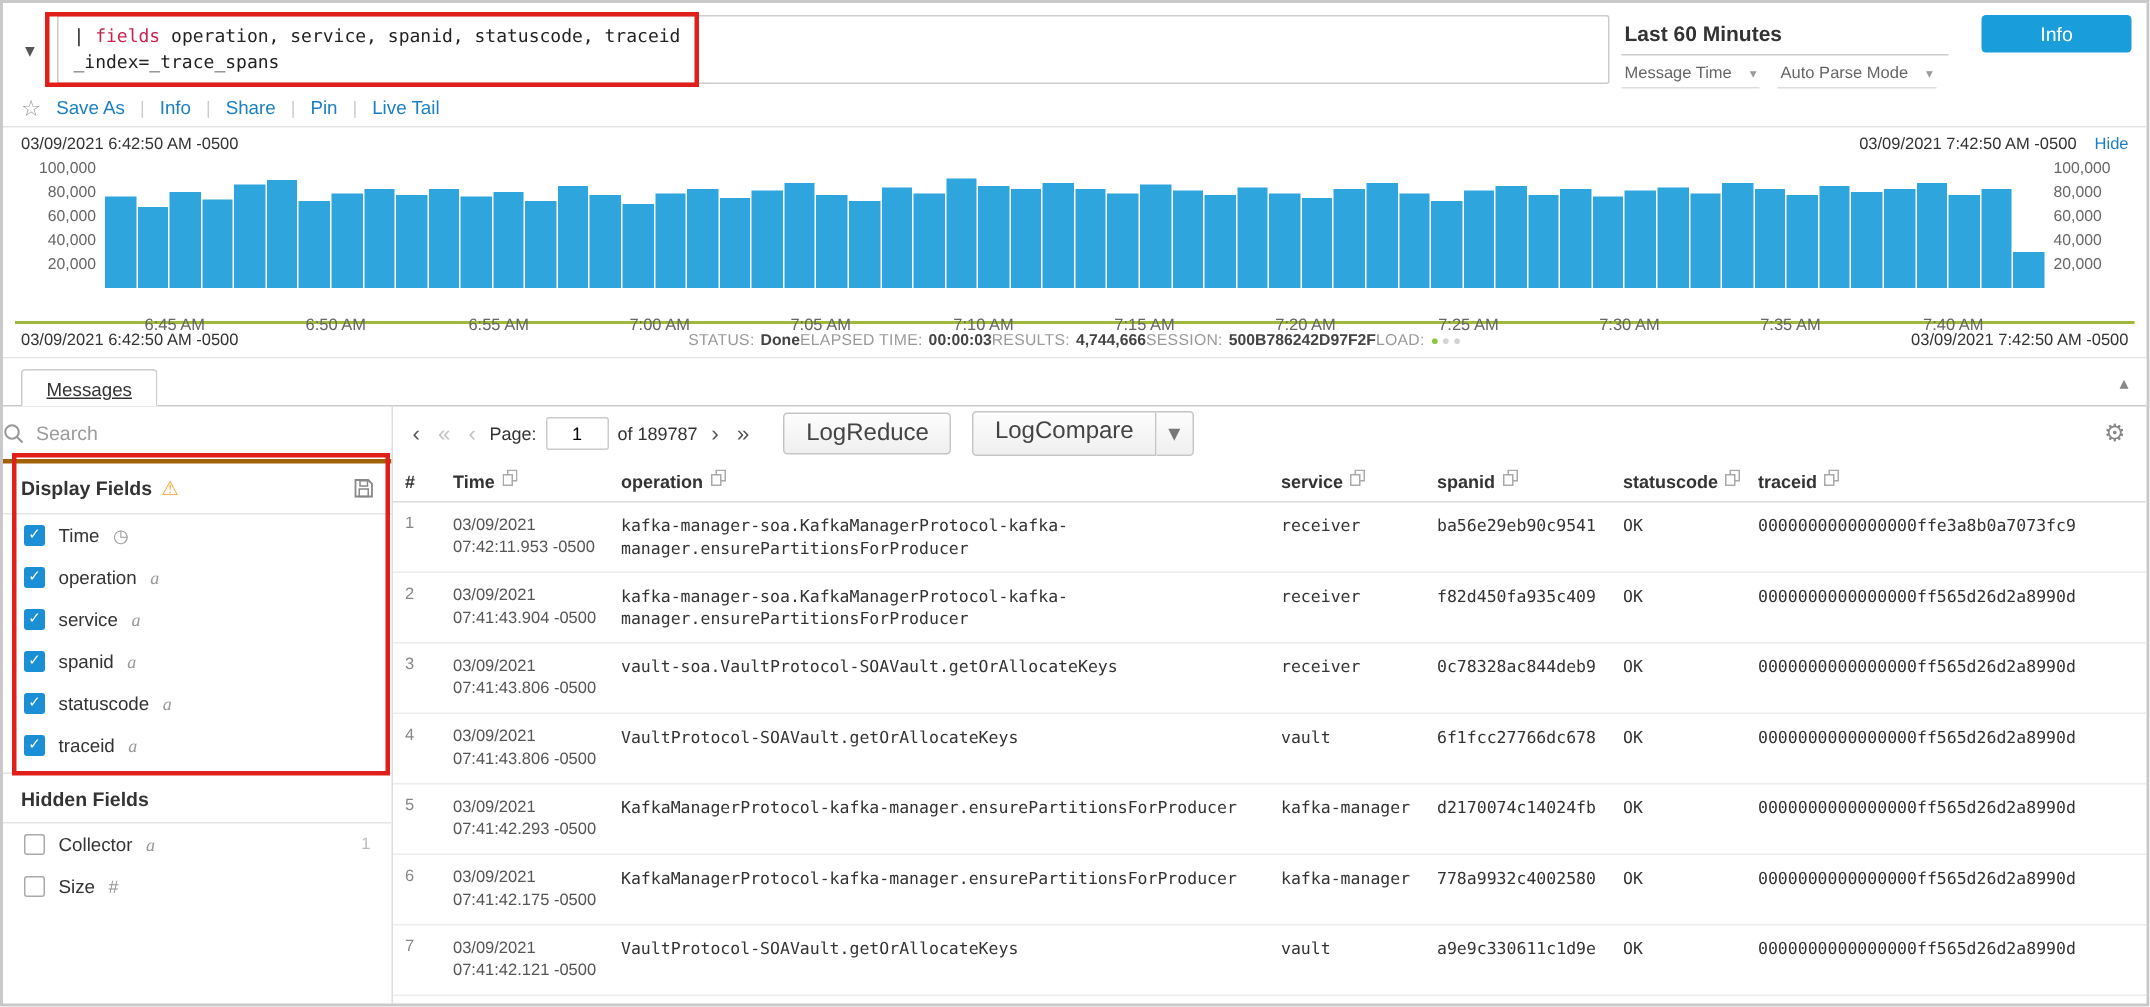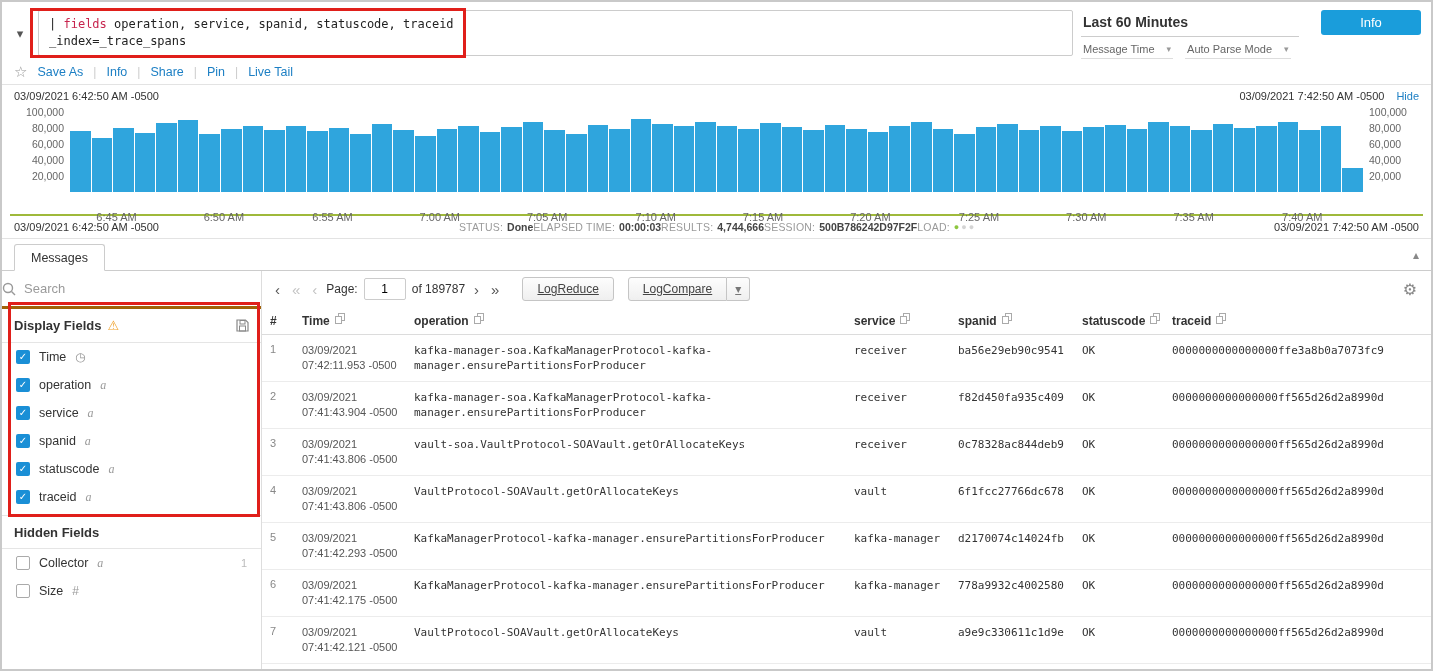--- a/index.html
+++ b/index.html
@@ -50,22 +50,22 @@
   .green-line { height:2px; background:#9fb93b; margin:4px 8px 0; }
   .status-bar { display:flex; justify-content:space-between; align-items:center; padding:5px 12px 3px; font-size:10.5px; }
   .stime { color:#333; font-size:11px; }
   .status-items { display:flex; align-items:center; }
   .sgroup { display:flex; align-items:center; gap:4px; }
   .slabel { color:#9a9a9a; letter-spacing:.2px; }
   .svalue { color:#444; font-weight:bold; }
   .dots { display:flex; gap:2px; font-size:9px; }
 
   
-  .tab-strip { position:relative; display:flex; align-items:flex-end; padding:6px 12px 0; height:32px;
-               border-bottom:1px solid #ccc; background:#fff; }
+  .tab-strip { position:relative; display:flex; padding:6px 12px 0; height:32px;
+               border-bottom:1px solid #ccc; background:#fff;text-decoration:underline; }
   .tab { background:#fff; border:1px solid #ccc; border-bottom:1px solid #fff; border-radius:3px 3px 0 0;
          padding:6px 16px 5px; font-size:12.5px; color:#333; position:relative; top:1px; cursor:pointer; }
   .collapse-btn { position:absolute; right:12px; top:9px; color:#888; font-size:12px; cursor:pointer; }
 
   
   .content { display:flex; height:403px; overflow:hidden; }
   .sidebar { width:260px; border-right:1px solid #ddd; overflow:hidden; flex:none; }
   .search-row { display:flex; align-items:center; gap:8px; padding:0 0; height:38px; border-bottom:3px solid #a16207; }
   .search-input { border:none; outline:none; flex:1; font-size:13px; color:#333; font-family:"Liberation Sans",sans-serif; }
   .search-input::placeholder { color:#9a9a9a; }
@@ -87,21 +87,21 @@
              border-bottom:1px solid #e5e5e5; font-weight:bold; font-size:13px; color:#333; margin-top:4px; }
 
   .main { flex:1; display:flex; flex-direction:column; overflow:hidden; }
   .pagination { display:flex; align-items:center; gap:6px; padding:7px 14px 7px 10px; height:36px; }
   .pg-ic { color:#555; font-size:15px; cursor:pointer; padding:0 3px; line-height:1; }
   .pg-ic.dis { color:#c3c3c3; }
   .pg-label { font-size:12px; color:#333; }
   .page-input { width:42px; height:22px; border:1px solid #ccc; border-radius:2px; text-align:center;
                 font-size:12px; font-family:"Liberation Sans",sans-serif; }
   .btn { background:linear-gradient(#fdfdfd,#efefef); border:1px solid #c5c5c5; border-radius:3px;
-         padding:4px 14px; font-size:12px; color:#444; cursor:pointer; font-family:"Liberation Sans",sans-serif;text-decoration:underline; }
+         padding:4px 14px; font-size:16px; color:#444; cursor:pointer; font-family:"Liberation Sans",sans-serif; }
   .btn.lr { margin-left:14px; }
   .btn-group { display:flex; margin-left:8px; }
   .btn-group .btn.main { border-radius:3px 0 0 3px; }
   .btn-group .btn.dd { border-radius:0 3px 3px 0; border-left:none; padding:4px 8px; color:#777; }
   .gear { margin-left:auto; color:#888; font-size:16px; cursor:pointer; }
 
   table { border-collapse:collapse; width:100%; table-layout:fixed; }
   th { text-align:left; font-size:12px; color:#333; padding:6px 8px; border-bottom:1px solid #dcdcdc;
        font-weight:bold; white-space:nowrap; overflow:hidden; }
   .hlabel { margin-right:5px; }

